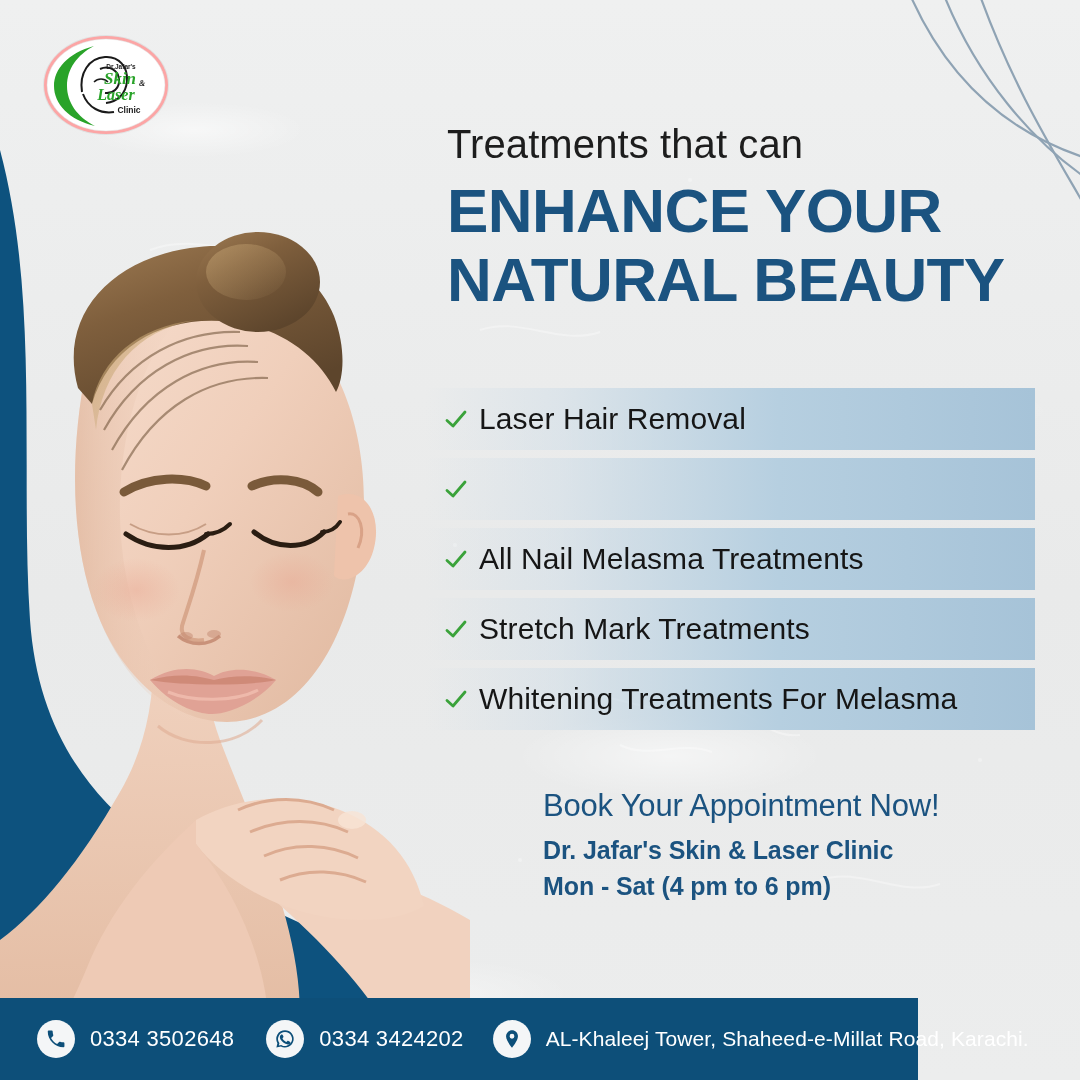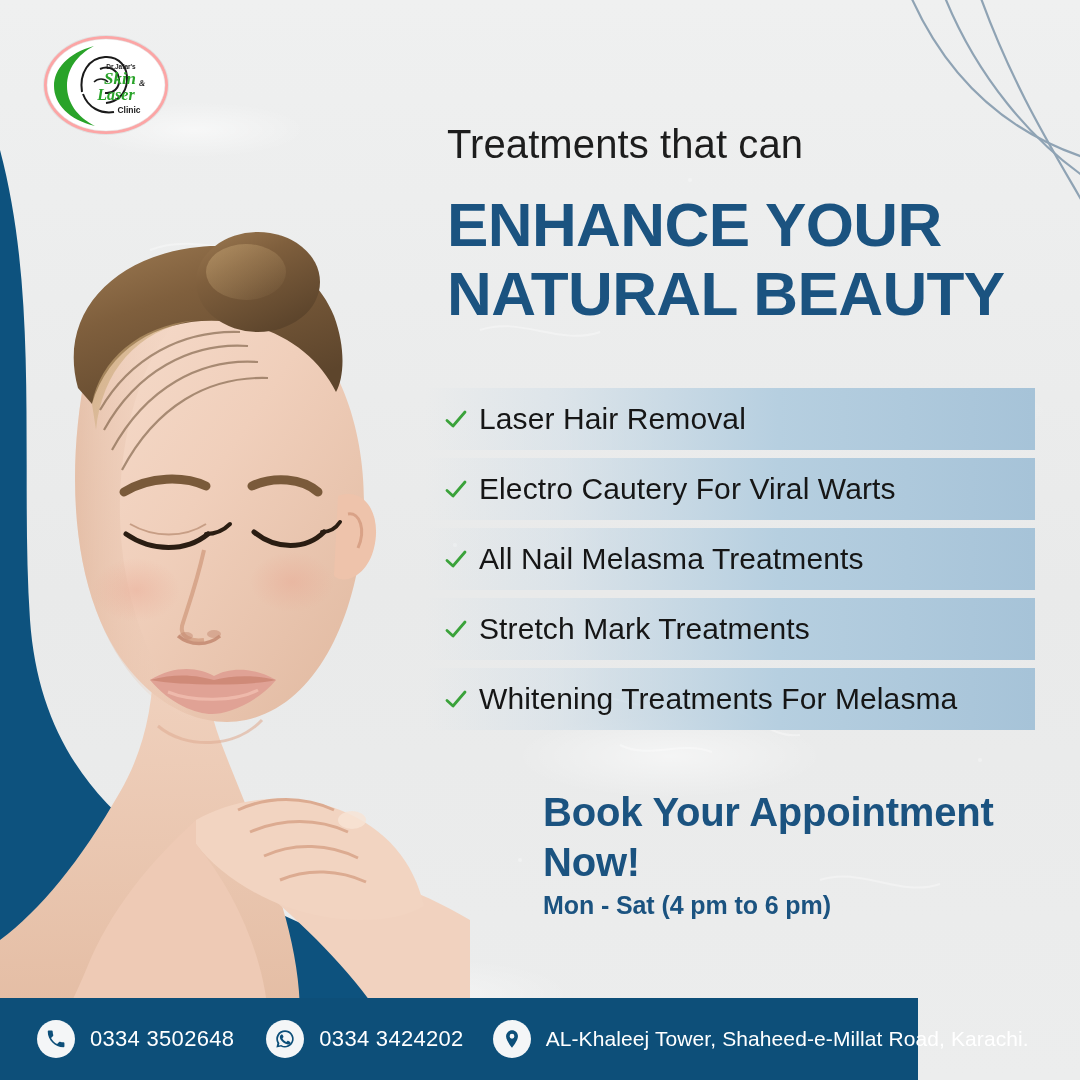--- a/index.html
+++ b/index.html
@@ -53,21 +53,21 @@
 
   
   .headline { position:absolute; left:447px; top:122px; width:600px; }
   .eyebrow {
     font-size:40px; font-weight:400; color:#1d1d1d;
     letter-spacing:.1px; line-height:1.1;
   }
   .bigline {
     font-size:62px; font-weight:700; color:#1b5380;
     letter-spacing:-.6px; line-height:1.08;
-    margin-top:26px; white-space:nowrap;
+    margin-top:12px; white-space:nowrap;
   }
   .bigline.second { margin-top:2px; }
 
   
   .list { position:absolute; left:425px; top:388px; width:610px; }
   .list-row {
     position:relative;
     height:62px;
     margin-bottom:8px;
     display:flex; align-items:center;
@@ -84,21 +84,21 @@
   .item-label {
     position:relative; z-index:2;
     margin-left:10px;
     font-size:30px; font-weight:400; color:#161616;
     white-space:nowrap; letter-spacing:.1px;
   }
 
   
   .booking { position:absolute; left:543px; top:787px; }
   .book-title {
-    font-size:40px; font-weight:700; color:#1b5380;
+    font-size:31px; font-weight:400; color:#1b5380;
     letter-spacing:-.2px; line-height:1.25;
   }
   .book-line {
     font-size:25px; font-weight:700; color:#1b5380;
     letter-spacing:-.1px; line-height:1.45; margin-top:6px;
   }
   .book-line.second { margin-top:0; }
 
   
   .footer {
@@ -295,21 +295,20 @@
       <span class="item-label">Laser Hair Removal</span>
     </div>
 
     <div class="list-row">
       <div class="bar"></div>
       <span class="check">
         <svg viewBox="0 0 26 26" aria-hidden="true">
             <path d="M4 14.5 L10 20 L22 6" fill="none" stroke="#3aa23a" stroke-width="2.8" stroke-linecap="round" stroke-linejoin="round"></path>
           </svg>
       </span>
-      <span class="item-label">Electro Cautery For Viral Warts</span>
     </div>
 
     <div class="list-row">
       <div class="bar"></div>
       <span class="check">
         <svg viewBox="0 0 26 26" aria-hidden="true">
             <path d="M4 14.5 L10 20 L22 6" fill="none" stroke="#3aa23a" stroke-width="2.8" stroke-linecap="round" stroke-linejoin="round"></path>
           </svg>
       </span>
       <span class="item-label">All Nail Melasma Treatments</span>
@@ -333,20 +332,21 @@
           </svg>
       </span>
       <span class="item-label">Whitening Treatments For Melasma</span>
     </div>
 
 
   </div>
 
   <div class="booking">
     <div class="book-title">Book Your Appointment Now!</div>
+    <div class="book-line">Dr. Jafar's Skin &amp; Laser Clinic</div>
     <div class="book-line second">Mon - Sat (4 pm to 6 pm)</div>
   </div>
 
   <div class="footer">
 
     <div class="contact phone">
       <span class="cicon">
         <svg viewBox="0 0 24 24" aria-hidden="true">
           <path d="M6.6 10.8c1.4 2.8 3.8 5.1 6.6 6.6l2.2-2.2c.3-.3.7-.4 1.1-.2 1.2.4 2.4.6 3.7.6.6 0 1 .4 1 1V20c0 .6-.4 1-1 1C10.8 21 3 13.2 3 3.8c0-.6.4-1 1-1h3.4c.6 0 1 .4 1 1 0 1.3.2 2.5.6 3.7.1.4 0 .8-.2 1.1z" fill="#0d4f79"></path>
         </svg>

